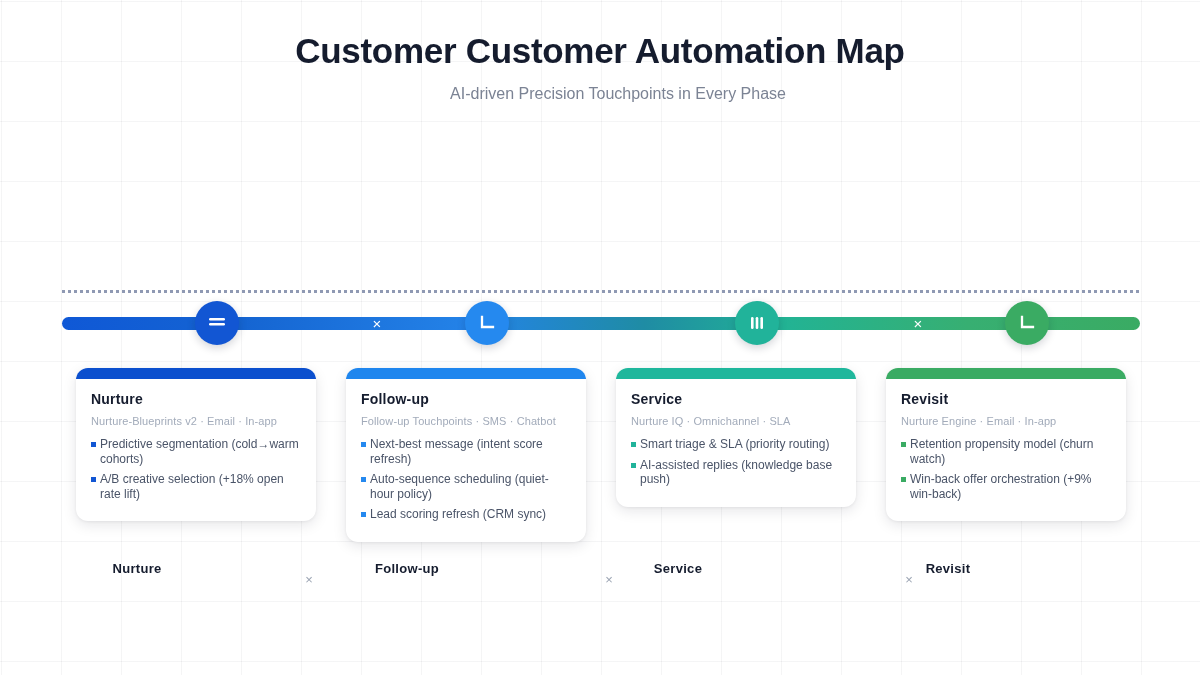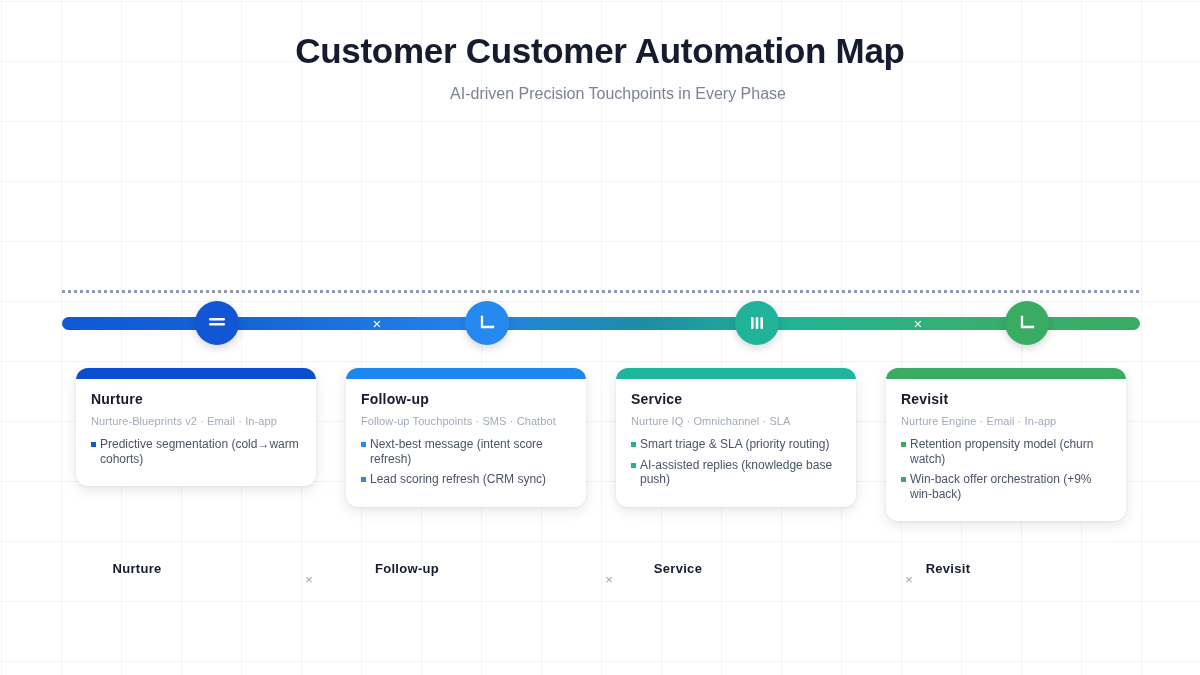--- a/index.html
+++ b/index.html
@@ -214,31 +214,33 @@
   </span>
 </div>
 
 <div class="card" style="left:76px;top:368px">
   <div class="card-topbar" style="background: rgb(11, 79, 206);"></div>
   <div class="card-body">
     <div class="card-title">Nurture</div>
     <div class="card-meta">Nurture-Blueprints v2 · Email · In-app</div>
     <ul class="card-list">
       <li style="--bc: #1256d3;">Predictive segmentation (cold→warm cohorts)<span style="position: absolute; left: 0px; top: 5px; width: 5px; height: 5px; background: rgb(18, 86, 211);"></span></li>
+      <li style="--bc: #1256d3;">A/B creative selection (+18% open rate lift)<span style="position: absolute; left: 0px; top: 5px; width: 5px; height: 5px; background: rgb(18, 86, 211);"></span></li>
     </ul>
   </div>
 </div>
 
 <div class="card" style="left:346px;top:368px">
   <div class="card-topbar" style="background: rgb(31, 134, 238);"></div>
   <div class="card-body">
     <div class="card-title">Follow-up</div>
     <div class="card-meta">Follow-up Touchpoints · SMS · Chatbot</div>
     <ul class="card-list">
       <li style="--bc: #2589ef;">Next-best message (intent score refresh)<span style="position: absolute; left: 0px; top: 5px; width: 5px; height: 5px; background: rgb(37, 137, 239);"></span></li>
+      <li style="--bc: #2589ef;">Auto-sequence scheduling (quiet-hour policy)<span style="position: absolute; left: 0px; top: 5px; width: 5px; height: 5px; background: rgb(37, 137, 239);"></span></li>
       <li style="--bc: #2589ef;">Lead scoring refresh (CRM sync)<span style="position: absolute; left: 0px; top: 5px; width: 5px; height: 5px; background: rgb(37, 137, 239);"></span></li>
     </ul>
   </div>
 </div>
 
 <div class="card" style="left:616px;top:368px">
   <div class="card-topbar" style="background: rgb(31, 183, 156);"></div>
   <div class="card-body">
     <div class="card-title">Service</div>
     <div class="card-meta">Nurture IQ · Omnichannel · SLA</div>

